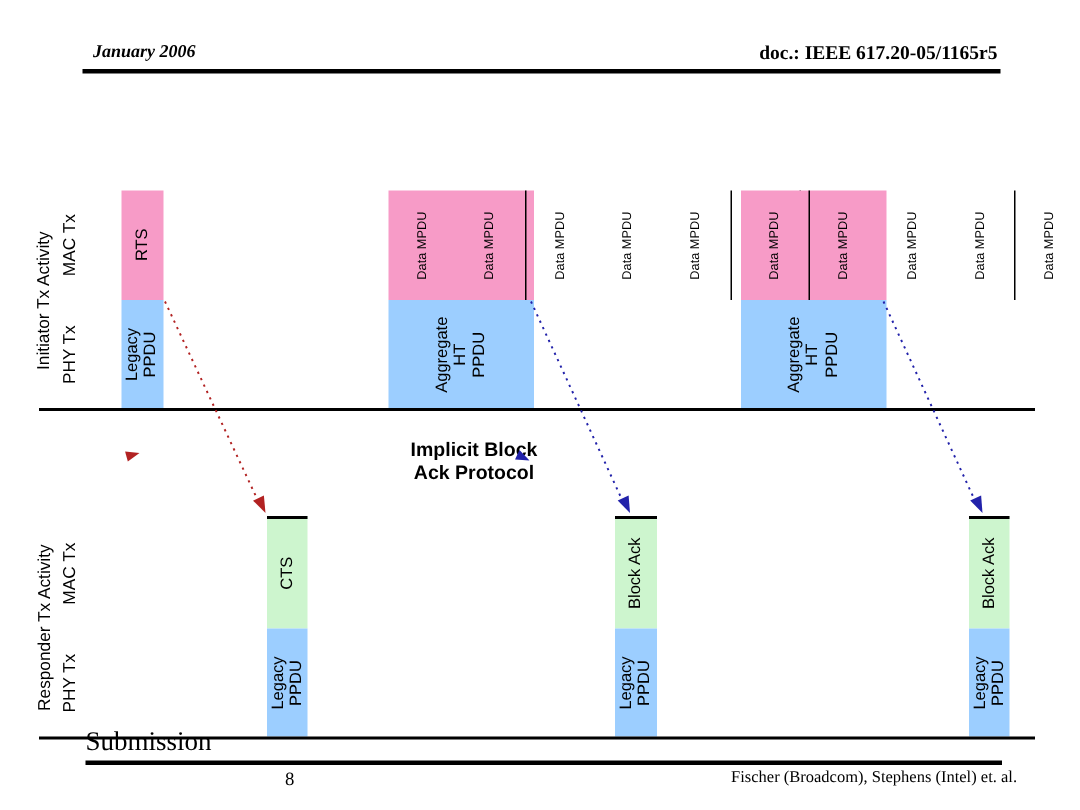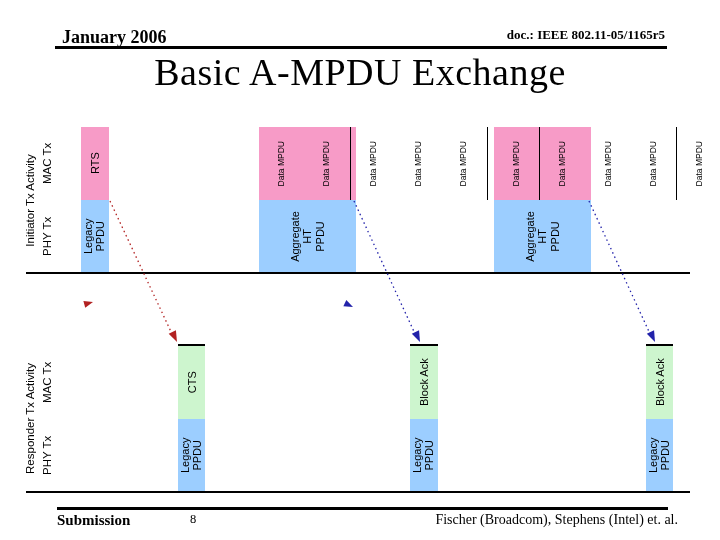--- a/index.html
+++ b/index.html
@@ -1,28 +1,28 @@
 <!DOCTYPE html>
 <html><head>
 <meta charset="utf-8">
 <style>
   html,body{margin:0;padding:0;background:#fff;}
   .slide{position:relative;width:720px;height:540px;background:#ffffff;overflow:hidden;
          font-family:"Liberation Sans",sans-serif;color:#000;}
   .abs{position:absolute;}
   .serif{font-family:"Liberation Serif",serif;}
   
-  .hdr-date{left:62px;top:27px;font-size:18px;font-weight:bold;}
+  .hdr-date{left:62px;top:27px;font-size:12px;font-weight:bold;font-style:italic;}
   .hdr-doc{right:55px;top:27px;font-size:13px;font-weight:bold;}
   .hdr-rule{left:55px;top:46px;width:612px;height:2.5px;background:#000;}
   .title{left:0;top:50px;width:720px;text-align:center;font-size:38px;letter-spacing:.5px;}
   .ftr-rule{left:57px;top:507px;width:611px;height:2.5px;background:#000;}
-  .ftr-left{left:57px;top:512px;font-size:15px;font-weight:bold;}
+  .ftr-left{left:57px;top:484px;font-size:18px;}
   .ftr-page{left:190px;top:512px;font-size:12.5px;}
-  .ftr-right{right:42px;top:512px;font-size:14px;}
+  .ftr-right{right:42px;top:512px;font-size:11px;}
   
   .vwrap{position:absolute;display:flex;align-items:center;justify-content:center;}
   .vtext{transform:rotate(-90deg);white-space:pre-line;text-align:center;line-height:1.12;}
   .axis{font-size:11.5px;}
   .blk-label{font-size:11px;}
   
   .block{position:absolute;box-sizing:border-box;display:flex;align-items:center;justify-content:center;}
   .pink{background:#F79BC7;}
   .blue{background:#9CCEFF;}
   .green{background:#CDF5CE;border-top:2px solid #000;}
@@ -37,23 +37,22 @@
   .proto{position:absolute;font-size:13px;font-weight:bold;text-align:center;white-space:pre-line;line-height:1.18;}
   
   .overlay{position:absolute;left:0;top:0;width:720px;height:540px;pointer-events:none;}
 </style>
 </head>
 <body>
 
 <div class="slide">
 
   <div class="abs serif hdr-date">January 2006</div>
-  <div class="abs serif hdr-doc">doc.: IEEE 802.11-05/1165r5</div>
+  <div class="abs serif hdr-doc">doc.: IEEE 617.20-05/1165r5</div>
   <div class="abs hdr-rule"></div>
-  <div class="abs serif title">Basic A-MPDU Exchange</div>
 
   <div class="vwrap" style="left:21px;top:127px;width:18px;height:146px;">
     <span class="vtext axis" style="white-space:nowrap;">Initiator Tx Activity</span>
   </div>
   <div class="vwrap" style="left:39px;top:127px;width:18px;height:73px;">
     <span class="vtext axis" style="white-space:nowrap;">MAC Tx</span>
   </div>
   <div class="vwrap" style="left:39px;top:200px;width:18px;height:73px;">
     <span class="vtext axis" style="white-space:nowrap;">PHY Tx</span>
   </div>
@@ -114,20 +113,22 @@
 
   </div>
   <div class="block blue" style="left:494px;top:200px;width:97px;height:72px;">
     <span class="vtext blk-label">Aggregate
 HT
 PPDU</span>
   </div>
 
   <div class="tline" style="left:26px;top:272px;width:664px;"></div>
 
+  <div class="proto" style="left:262px;top:292px;width:108px;">Implicit Block
+Ack Protocol</div>
 
   <div class="vwrap" style="left:21px;top:345px;width:18px;height:146px;">
     <span class="vtext axis" style="white-space:nowrap;">Responder Tx Activity</span>
   </div>
   <div class="vwrap" style="left:39px;top:345px;width:18px;height:74px;">
     <span class="vtext axis" style="white-space:nowrap;">MAC Tx</span>
   </div>
   <div class="vwrap" style="left:39px;top:419px;width:18px;height:72px;">
     <span class="vtext axis" style="white-space:nowrap;">PHY Tx</span>
   </div>

